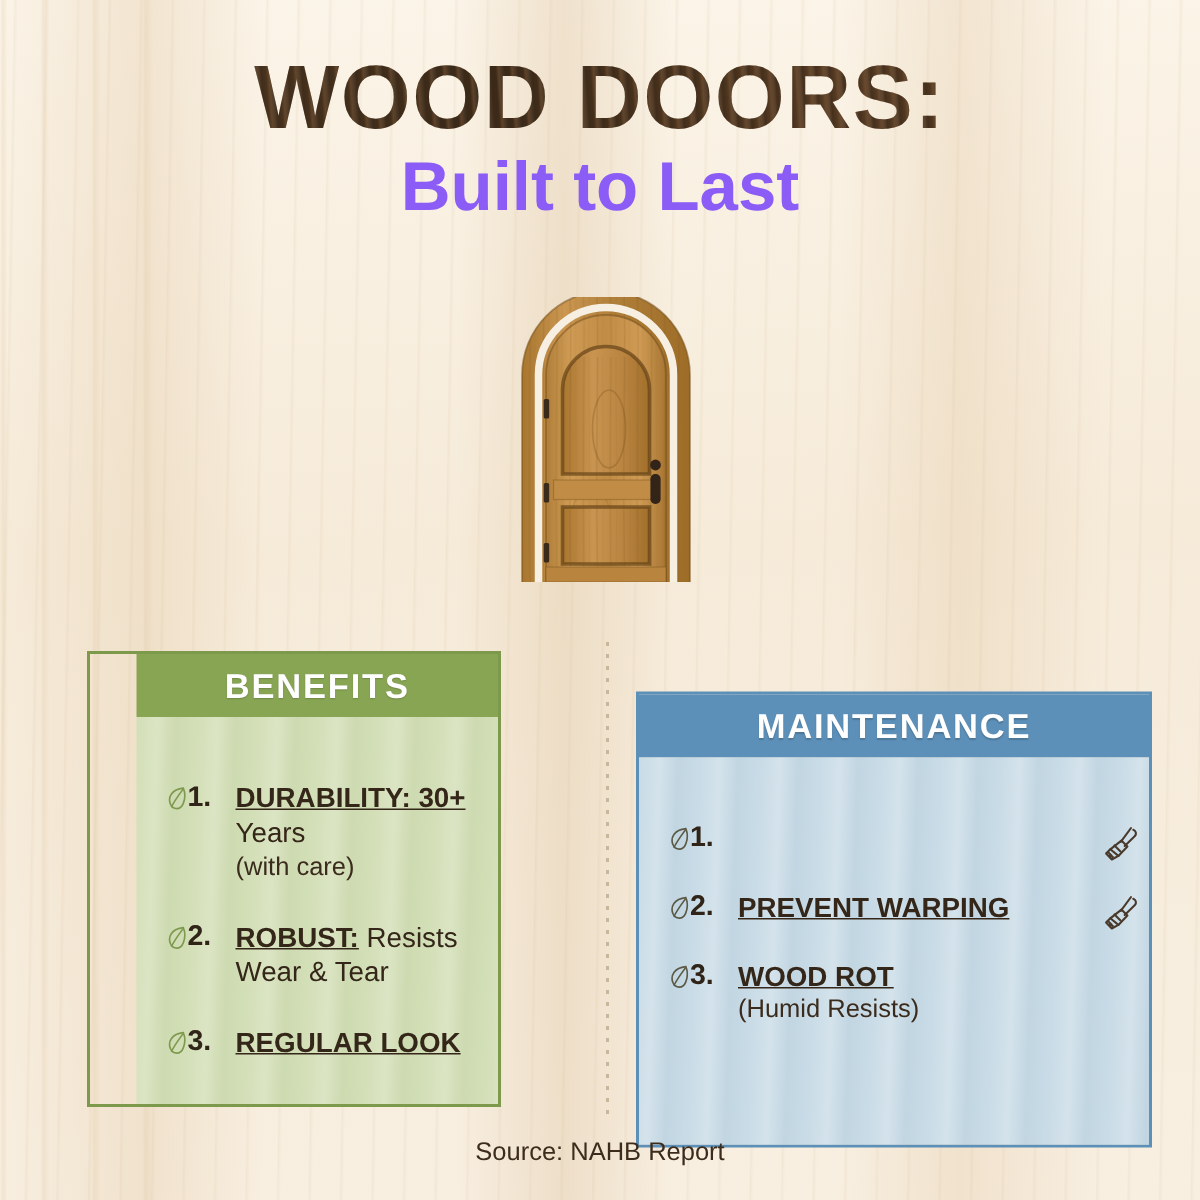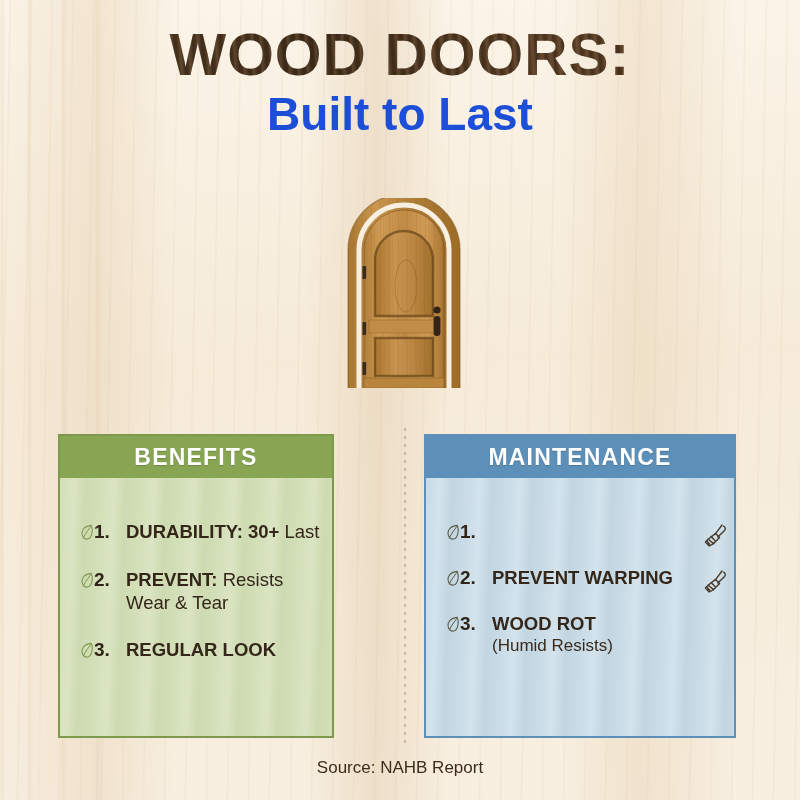--- a/index.html
+++ b/index.html
@@ -49,21 +49,21 @@
         rgba(208,180,142,0.00) 9px,
         rgba(208,180,142,0.13) 10px,
         rgba(208,180,142,0.00) 12px,
         rgba(208,180,142,0.00) 21px);
   }
 
   
   .title-wrap {
     position: absolute;
     left: 0;
-    top: 24px;
+    top: 34px;
     width: 800px;
     text-align: center;
   }
   .title-main {
     font-size: 60px;
     font-weight: bold;
     letter-spacing: 1px;
     line-height: 1.02;
     margin: 0;
     background-color: #4a3523;
@@ -79,21 +79,21 @@
     background-clip: text;
     color: transparent;
     -webkit-text-fill-color: transparent;
   }
   .title-sub {
     font-size: 46px;
     font-weight: bold;
     letter-spacing: 0px;
     line-height: 1.1;
     margin: 4px 0 0 0;
-    color: #1d4ed8;
+    color: #8b5cf6;
   }
 
   
   .door-art {
     position: absolute;
     left: 342px;
     top: 198px;
     width: 124px;
     height: 190px;
   }
@@ -102,25 +102,27 @@
   .panel {
     position: absolute;
     top: 434px;
     height: 304px;
     box-sizing: border-box;
   }
   .panel-benefits {
     left: 58px;
     width: 276px;
     border: 2px solid #7d9a4c;
+    padding-left: 31px;
   }
   .panel-maintenance {
     left: 424px;
-    width: 312px;
+    width: 344px;
     border: 2px solid #5d90b8;
+    margin-top: 27px;
   }
   .panel-head {
     height: 42px;
     display: flex;
     align-items: center;
     justify-content: center;
     color: #ffffff;
     font-size: 23px;
     font-weight: bold;
     letter-spacing: 1.2px;
@@ -180,20 +182,21 @@
     line-height: 1.25;
   }
   .item-text {
     flex: 1 1 auto;
     font-size: 18.5px;
     color: #342618;
     line-height: 1.26;
   }
   .item-text .strong {
     font-weight: bold;
+    text-decoration: underline;
   }
   .item-sub {
     display: block;
     font-size: 17px;
     font-weight: normal;
     color: #3a2b1d;
     line-height: 1.3;
   }
   .brush-icon {
     position: absolute;
@@ -346,34 +349,35 @@
 
       <div class="item">
         <span class="leaf-bullet">
           <svg viewBox="0 0 13 17" width="13" height="17" xmlns="http://www.w3.org/2000/svg">
             <path d="M11.2 1.4 C3.4 2.2 0.8 7.4 2.6 12 C4.2 16 9.4 16.4 11.2 11.6 C12.6 8 12.4 4.2 11.2 1.4 Z" fill="none" stroke="#7f9a4f" stroke-width="1.1"></path>
             <path d="M11.0 2.2 C8.2 6.0 5.4 9.6 3.2 14.2" stroke="#7f9a4f" stroke-width="1" fill="none"></path>
           </svg>
         </span>
         <span class="item-num">1.</span>
         <span class="item-text">
-          <span class="strong">DURABILITY: 30+</span><span> Last</span>
+          <span class="strong">DURABILITY: 30+</span><span> Years</span>
+          <span class="item-sub">(with care)</span>
         </span>
       </div>
 
       <div class="item">
         <span class="leaf-bullet">
           <svg viewBox="0 0 13 17" width="13" height="17" xmlns="http://www.w3.org/2000/svg">
             <path d="M11.2 1.4 C3.4 2.2 0.8 7.4 2.6 12 C4.2 16 9.4 16.4 11.2 11.6 C12.6 8 12.4 4.2 11.2 1.4 Z" fill="none" stroke="#7f9a4f" stroke-width="1.1"></path>
             <path d="M11.0 2.2 C8.2 6.0 5.4 9.6 3.2 14.2" stroke="#7f9a4f" stroke-width="1" fill="none"></path>
           </svg>
         </span>
         <span class="item-num">2.</span>
         <span class="item-text">
-          <span class="strong">PREVENT:</span><span> Resists Wear &amp; Tear</span>
+          <span class="strong">ROBUST:</span><span> Resists Wear &amp; Tear</span>
         </span>
       </div>
 
       <div class="item">
         <span class="leaf-bullet">
           <svg viewBox="0 0 13 17" width="13" height="17" xmlns="http://www.w3.org/2000/svg">
             <path d="M11.2 1.4 C3.4 2.2 0.8 7.4 2.6 12 C4.2 16 9.4 16.4 11.2 11.6 C12.6 8 12.4 4.2 11.2 1.4 Z" fill="none" stroke="#7f9a4f" stroke-width="1.1"></path>
             <path d="M11.0 2.2 C8.2 6.0 5.4 9.6 3.2 14.2" stroke="#7f9a4f" stroke-width="1" fill="none"></path>
           </svg>
         </span>

